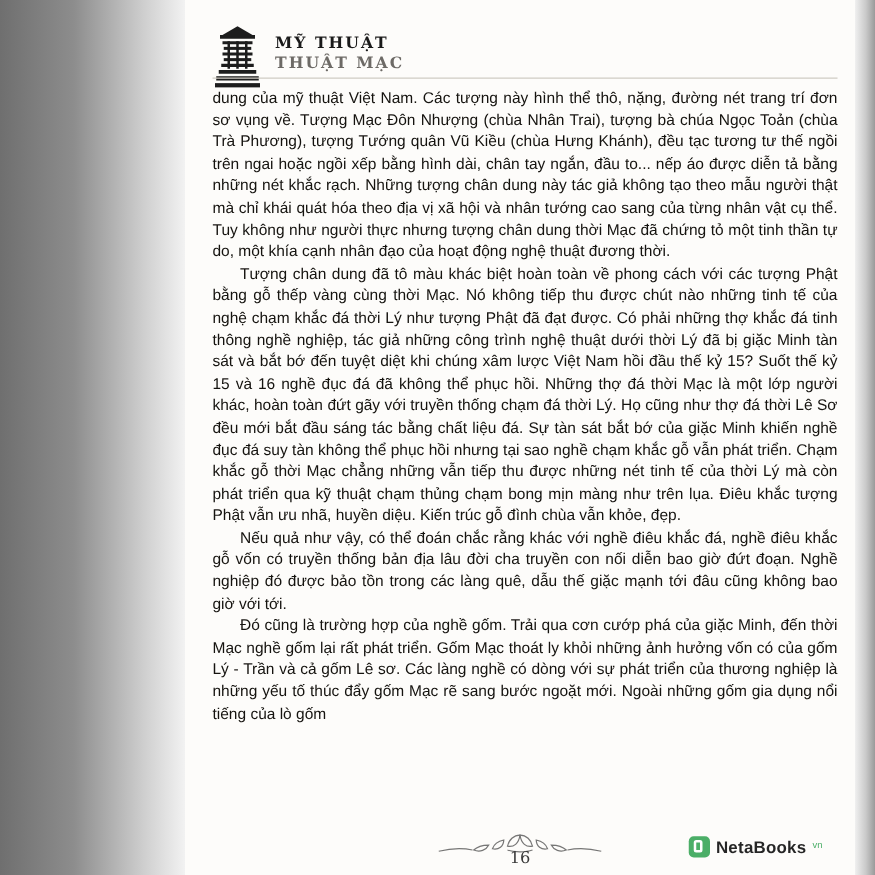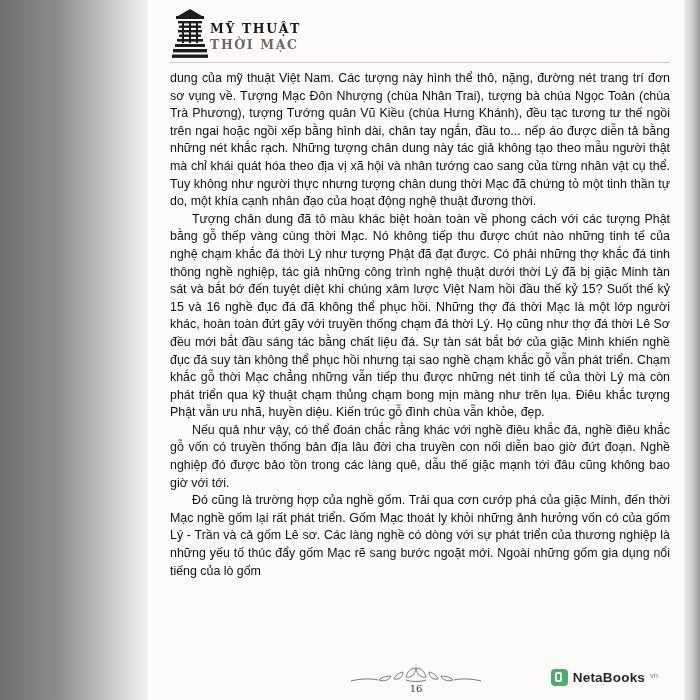--- a/index.html
+++ b/index.html
@@ -37,23 +37,23 @@
     position: absolute;
     left: 148px;
     right: 16px;
     top: 0;
     bottom: 0;
     background: #fdfcfa;
   }
   .header {
     position: absolute;
     left: 170px;
-    top: 8px;
+    top: 20px;
     display: flex;
-    align-items: center;
+    gap: 10px;
   }
   .crest {
     width: 40px;
     height: 52px;
     position: relative;
   }
   .crest svg { display: block; }
   .header-text {
     line-height: 1.25;
     padding-top: 6px;
@@ -109,21 +109,21 @@
     bottom: 16px;
     width: 150px;
     height: 20px;
     opacity: .75;
   }
   .pagenum {
     position: absolute;
     left: 50%;
     transform: translateX(-50%);
     bottom: 6px;
-    font-size: 10px;
+    font-size: 13px;
     color: #3a3a3a;
     font-family: "DejaVu Serif", serif;
   }
   .watermark {
     position: absolute;
     right: 26px;
     bottom: 14px;
     display: flex;
     align-items: center;
     gap: 5px;
@@ -185,21 +185,21 @@
           <rect x="3" y="41" width="34" height="3.4"></rect>
           <rect x="2" y="46.5" width="36" height="3.4"></rect>
           <rect x="12" y="13" width="2" height="22"></rect>
           <rect x="26" y="13" width="2" height="22"></rect>
           <rect x="19" y="13" width="2" height="22"></rect>
         </g>
       </svg>
     </div>
     <div class="header-text">
       <div class="header-line1">MỸ THUẬT</div>
-      <div class="header-line2">THỜI MẠC</div>
+      <div class="header-line2">THUẬT MẠC</div>
     </div>
   </div>
 
   <div class="rule"></div>
 
   <div class="content">
     <p class="noindent">dung của mỹ thuật Việt Nam. Các tượng này hình thể thô, nặng, đường nét trang trí đơn sơ vụng về. Tượng Mạc Đôn Nhượng (chùa Nhân Trai), tượng bà chúa Ngọc Toản (chùa Trà Phương), tượng Tướng quân Vũ Kiều (chùa Hưng Khánh), đều tạc tương tư thế ngồi trên ngai hoặc ngồi xếp bằng hình dài, chân tay ngắn, đầu to... nếp áo được diễn tả bằng những nét khắc rạch. Những tượng chân dung này tác giả không tạo theo mẫu người thật mà chỉ khái quát hóa theo địa vị xã hội và nhân tướng cao sang của từng nhân vật cụ thể. Tuy không như người thực nhưng tượng chân dung thời Mạc đã chứng tỏ một tinh thần tự do, một khía cạnh nhân đạo của hoạt động nghệ thuật đương thời.</p>
     <p>Tượng chân dung đã tô màu khác biệt hoàn toàn về phong cách với các tượng Phật bằng gỗ thếp vàng cùng thời Mạc. Nó không tiếp thu được chút nào những tinh tế của nghệ chạm khắc đá thời Lý như tượng Phật đã đạt được. Có phải những thợ khắc đá tinh thông nghề nghiệp, tác giả những công trình nghệ thuật dưới thời Lý đã bị giặc Minh tàn sát và bắt bớ đến tuyệt diệt khi chúng xâm lược Việt Nam hồi đầu thế kỷ 15? Suốt thế kỷ 15 và 16 nghề đục đá đã không thể phục hồi. Những thợ đá thời Mạc là một lớp người khác, hoàn toàn đứt gãy với truyền thống chạm đá thời Lý. Họ cũng như thợ đá thời Lê Sơ đều mới bắt đầu sáng tác bằng chất liệu đá. Sự tàn sát bắt bớ của giặc Minh khiến nghề đục đá suy tàn không thể phục hồi nhưng tại sao nghề chạm khắc gỗ vẫn phát triển. Chạm khắc gỗ thời Mạc chẳng những vẫn tiếp thu được những nét tinh tế của thời Lý mà còn phát triển qua kỹ thuật chạm thủng chạm bong mịn màng như trên lụa. Điêu khắc tượng Phật vẫn ưu nhã, huyền diệu. Kiến trúc gỗ đình chùa vẫn khỏe, đẹp.</p>
     <p>Nếu quả như vậy, có thể đoán chắc rằng khác với nghề điêu khắc đá, nghề điêu khắc gỗ vốn có truyền thống bản địa lâu đời cha truyền con nối diễn bao giờ đứt đoạn. Nghề nghiệp đó được bảo tồn trong các làng quê, dẫu thế giặc mạnh tới đâu cũng không bao giờ với tới.</p>
     <p>Đó cũng là trường hợp của nghề gốm. Trải qua cơn cướp phá của giặc Minh, đến thời Mạc nghề gốm lại rất phát triển. Gốm Mạc thoát ly khỏi những ảnh hưởng vốn có của gốm Lý - Trần và cả gốm Lê sơ. Các làng nghề có dòng với sự phát triển của thương nghiệp là những yếu tố thúc đẩy gốm Mạc rẽ sang bước ngoặt mới. Ngoài những gốm gia dụng nổi tiếng của lò gốm</p>

